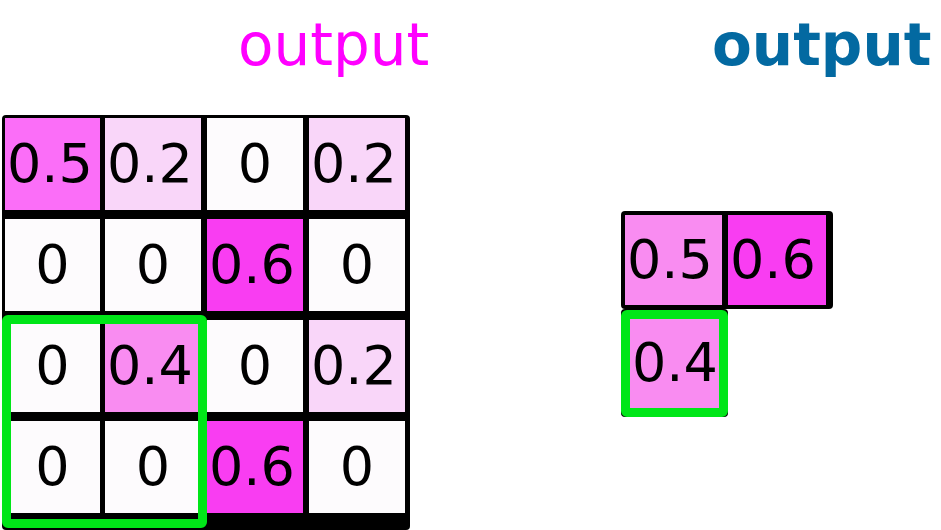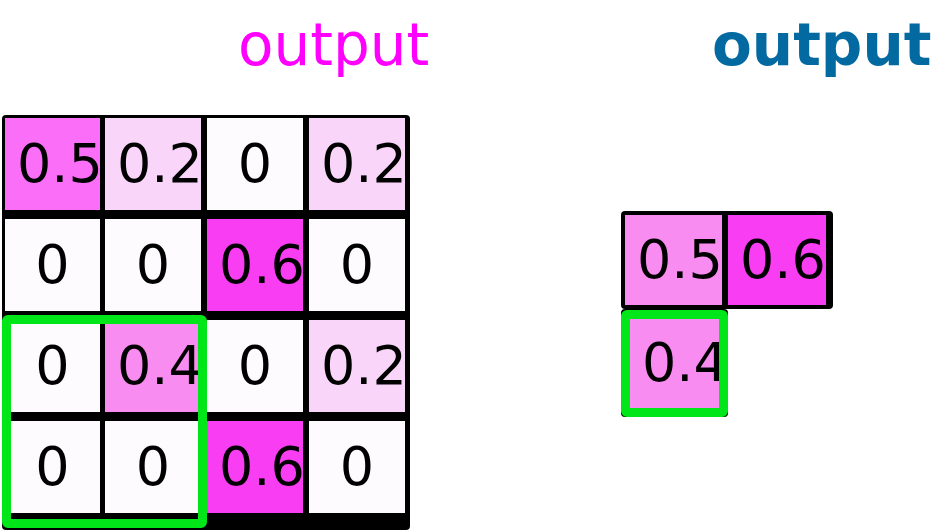--- a/index.html
+++ b/index.html
@@ -51,21 +51,21 @@
     overflow: hidden;
   }
   .cell .val {
     font-family: "DejaVu Sans", sans-serif;
     font-size: 54px;
     color: #000000;
     line-height: 1;
     white-space: nowrap;
   }
   .cell.center .val { margin: 0 auto; }
-  .cell .val.pad { padding-left: 12px; }
+  .cell .val.pad { padding-left: 2px; }
 
   
   .sel-box {
     position: absolute;
     border: 9px solid #00e618;
     box-sizing: border-box;
     border-radius: 6px;
     pointer-events: none;
   }
 

